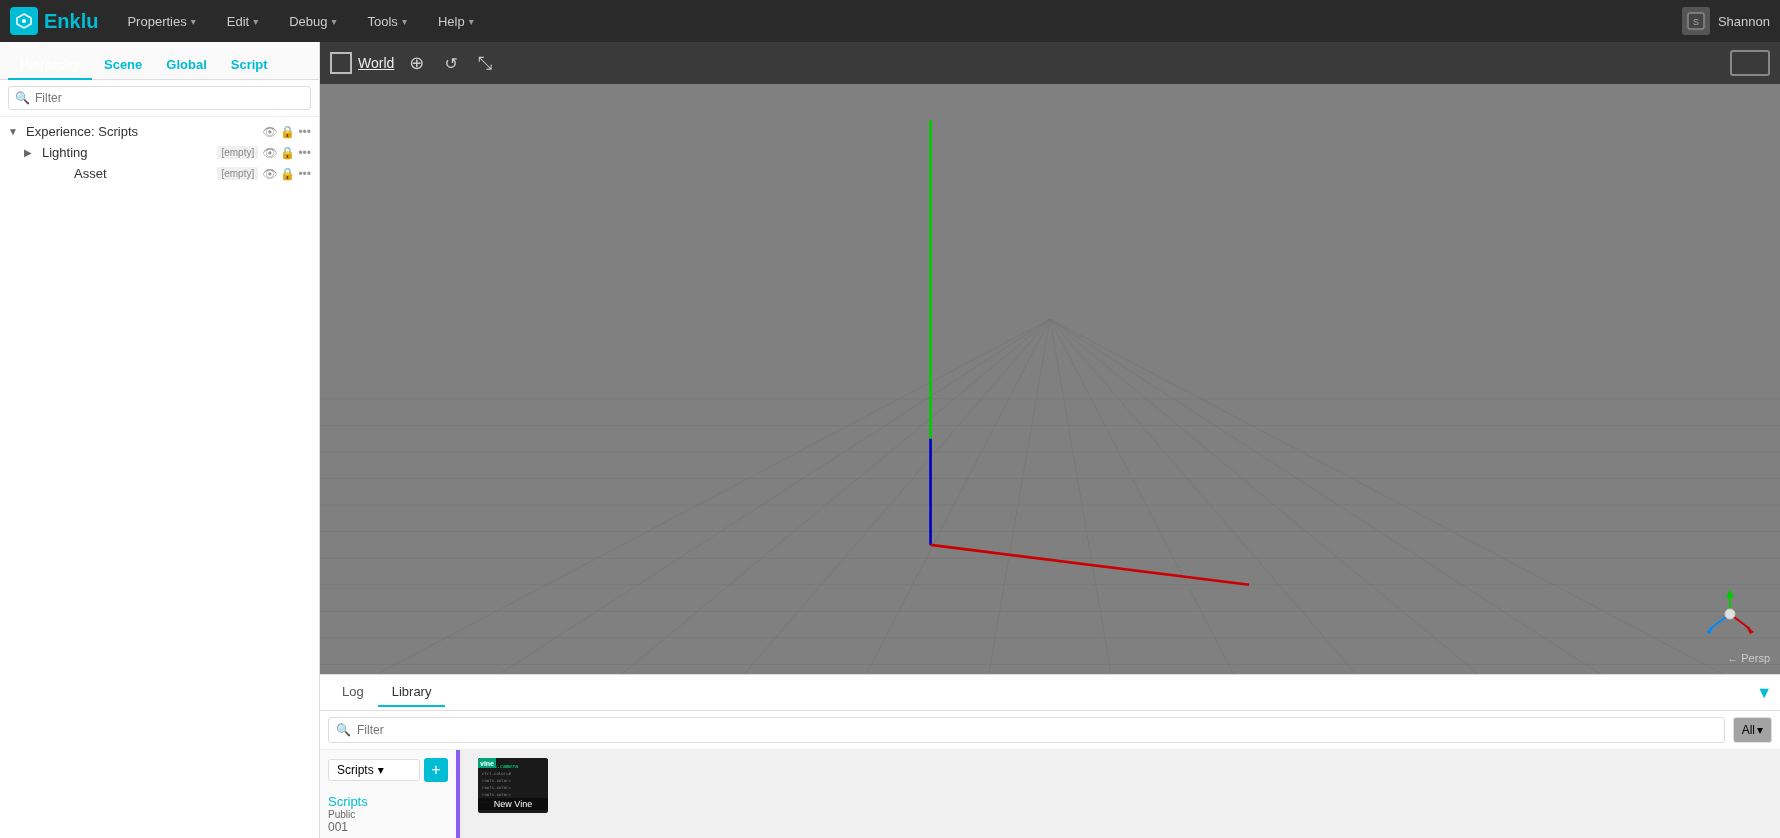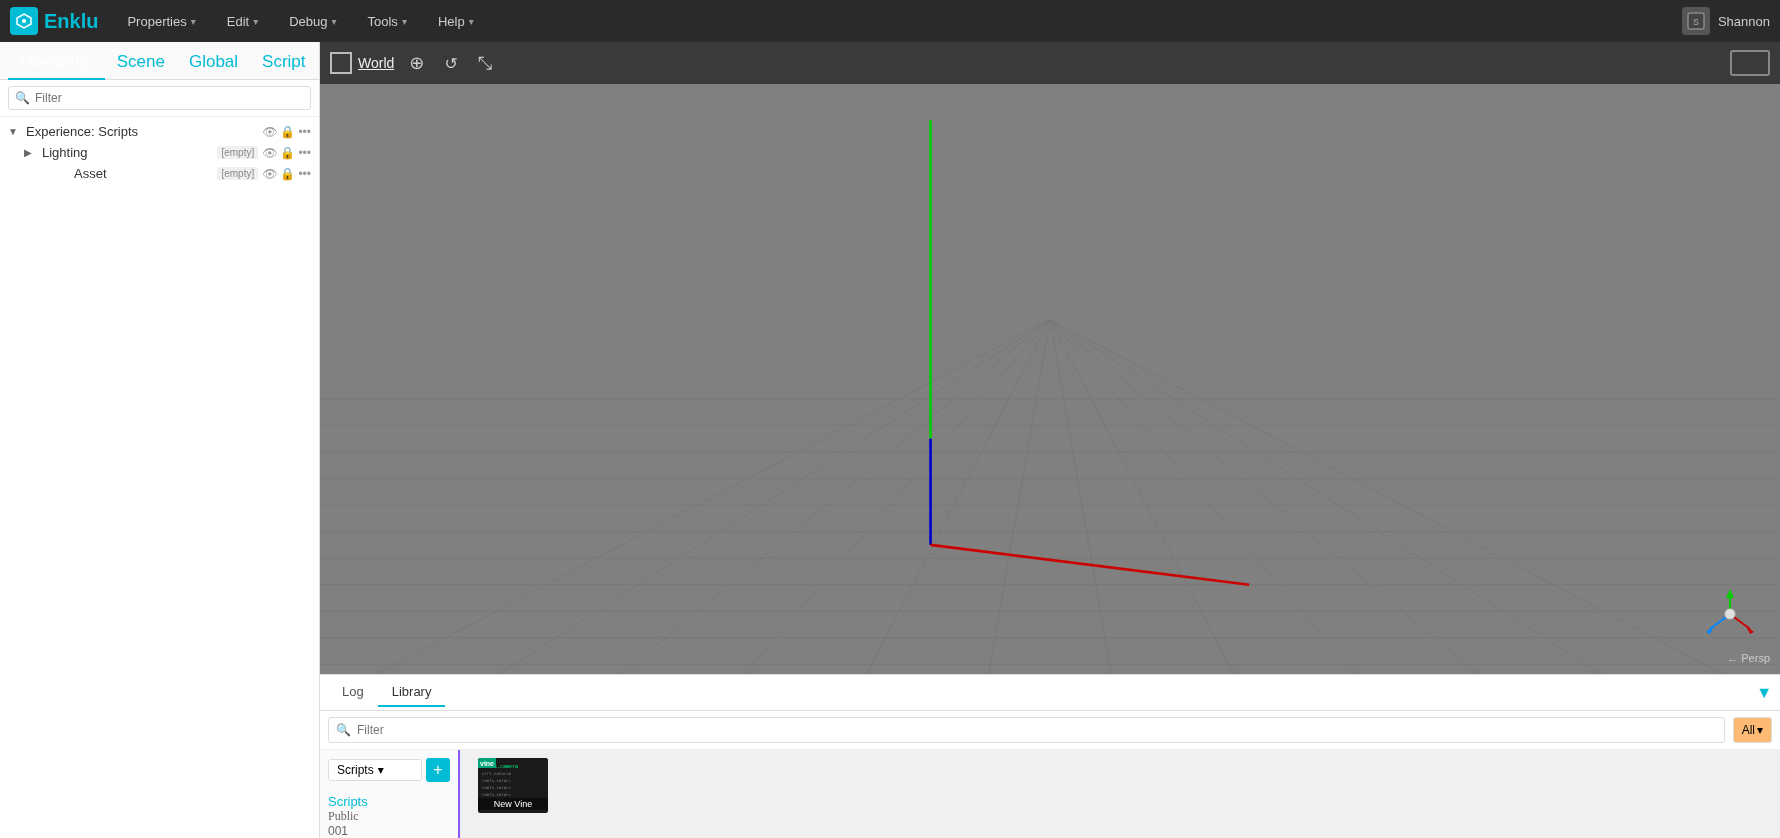--- a/index.html
+++ b/index.html
@@ -19,21 +19,21 @@
     .user-avatar { width: 28px; height: 28px; background: #555; border-radius: 3px; display: flex; align-items: center; justify-content: center; }
 
     
     #main-layout { display: flex; flex: 1; overflow: hidden; }
 
     
     #left-panel { width: 320px; background: #fff; display: flex; flex-direction: column; border-right: 1px solid #ddd; flex-shrink: 0; }
 
     
     .tabs { display: flex; border-bottom: 1px solid #ddd; background: #fafafa; padding: 0 8px; height: 38px; align-items: flex-end; }
-    .tab { padding: 6px 12px; font-size: 17px; cursor: pointer; border-bottom: 2px solid transparent; margin-bottom: -1px; }
+    .tab { padding: 6px 12px; font-size: 13px; cursor: pointer; border-bottom: 2px solid transparent; margin-bottom: -1px; font-weight: bold; }
     .tab.active { color: #fff; border-bottom: 2px solid #00bcd4; background: transparent; }
     .tab.inactive { color: #00bcd4; border-bottom: 2px solid transparent; }
 
     
     .filter-row { padding: 6px 8px; border-bottom: 1px solid #eee; }
     .filter-input { width: 100%; padding: 4px 8px 4px 26px; border: 1px solid #ddd; border-radius: 3px; font-size: 12px; color: #555; background: #fff; outline: none; }
     .filter-wrap { position: relative; }
     .filter-wrap .search-icon { position: absolute; left: 7px; top: 50%; transform: translateY(-50%); color: #999; font-size: 12px; }
 
     
@@ -71,30 +71,30 @@
     .bottom-tab { padding: 6px 14px; font-size: 13px; cursor: pointer; border-bottom: 2px solid transparent; }
     .bottom-tab.active { border-bottom: 2px solid #00bcd4; color: #333; }
     .bottom-tab.inactive { color: #555; }
     .bottom-tab-spacer { flex: 1; }
     .bottom-tab-arrow { color: #00bcd4; font-size: 16px; cursor: pointer; }
 
     .bottom-filter { padding: 6px 8px; display: flex; gap: 8px; border-bottom: 1px solid #eee; background: #fff; }
     .bottom-search-wrap { flex: 1; position: relative; }
     .bottom-search { width: 100%; padding: 5px 8px 5px 28px; border: 1px solid #ddd; border-radius: 3px; font-size: 12px; outline: none; }
     .bottom-search-icon { position: absolute; left: 8px; top: 50%; transform: translateY(-50%); color: #999; font-size: 12px; }
-    .all-select { display: flex; align-items: center; gap: 2px; border: 1px solid #ddd; border-radius: 3px; padding: 4px 8px; font-size: 12px; background: #fdba74; cursor: pointer; }
+    .all-select { display: flex; align-items: center; gap: 2px; border: 1px solid #ddd; border-radius: 3px; padding: 4px 8px; font-size: 12px; background: #a3a3a3; cursor: pointer; }
 
     .bottom-content { display: flex; flex: 1; overflow: hidden; }
-    .scripts-sidebar { width: 140px; border-right: 2px solid #8b5cf6; padding: 4px 0; overflow-y: auto; }
+    .scripts-sidebar { width: 140px; border-right: 4px solid #8b5cf6; padding: 4px 0; overflow-y: auto; }
     .scripts-header { display: flex; align-items: center; padding: 4px 8px; }
     .scripts-dropdown { display: flex; align-items: center; gap: 4px; border: 1px solid #ddd; border-radius: 3px; padding: 3px 8px; font-size: 12px; background: #fff; cursor: pointer; flex: 1; }
     .scripts-add { width: 24px; height: 24px; background: #00bcd4; border-radius: 3px; display: flex; align-items: center; justify-content: center; color: white; font-size: 16px; cursor: pointer; margin-left: 4px; }
     .scripts-list { padding: 4px 8px; }
     .scripts-list-title { font-size: 13px; color: #00bcd4; font-weight: 500; margin-top: 4px; }
-    .scripts-list-sub { font-size: 12px; color: #666; font-family: Liberation Serif, serif; }
+    .scripts-list-sub { font-size: 10px; color: #666; }
     .scripts-list-num { font-size: 12px; color: #666; }
 
     .scripts-scrollbar { width: 10px; background: #f0f0f0; border-left: 1px solid #eee; display: flex; flex-direction: column; }
     .scripts-scroll-thumb { background: #ccc; border-radius: 2px; margin: 2px; }
 
     .assets-grid { display: flex; flex-wrap: wrap; align-content: flex-start; padding: 8px; gap: 8px; flex: 1; background: #f0f0f0; overflow-y: auto; }
     .asset-item { width: 70px; display: flex; flex-direction: column; align-items: center; cursor: pointer; }
     .asset-thumb { width: 70px; height: 55px; background: #1a1a1a; border-radius: 3px; overflow: hidden; position: relative; display: flex; align-items: center; justify-content: center; }
     .asset-thumb-label { position: absolute; bottom: 3px; left: 0; right: 0; text-align: center; font-size: 9px; color: #fff; background: rgba(0,0,0,0.5); padding: 1px 2px; }
 

